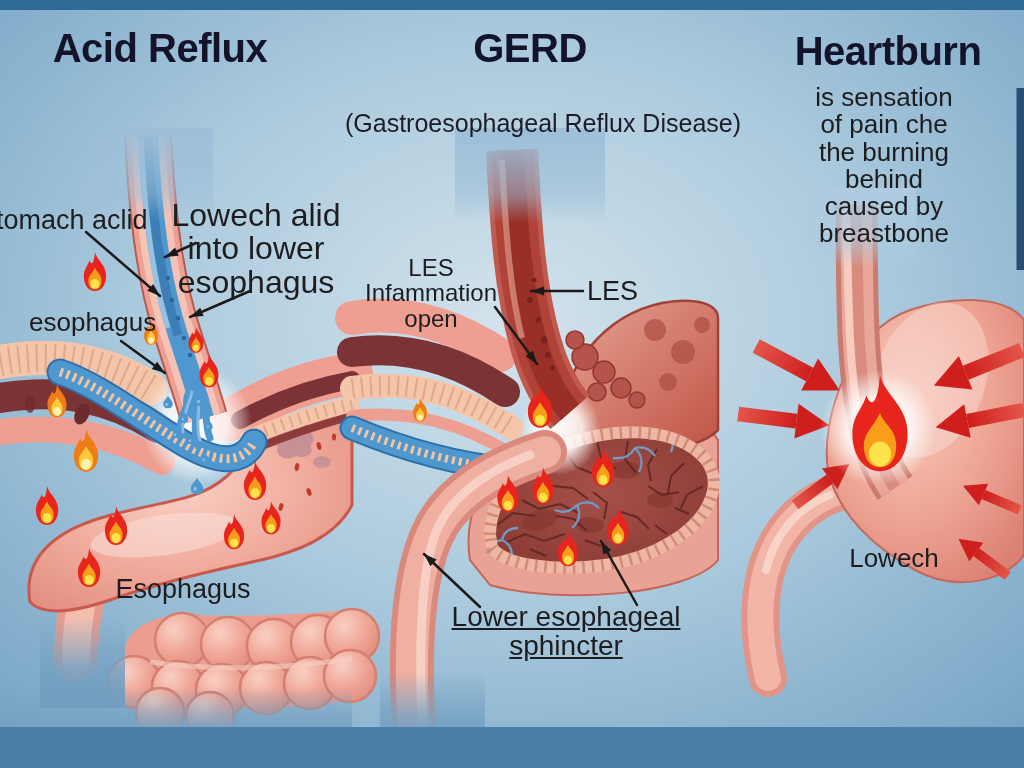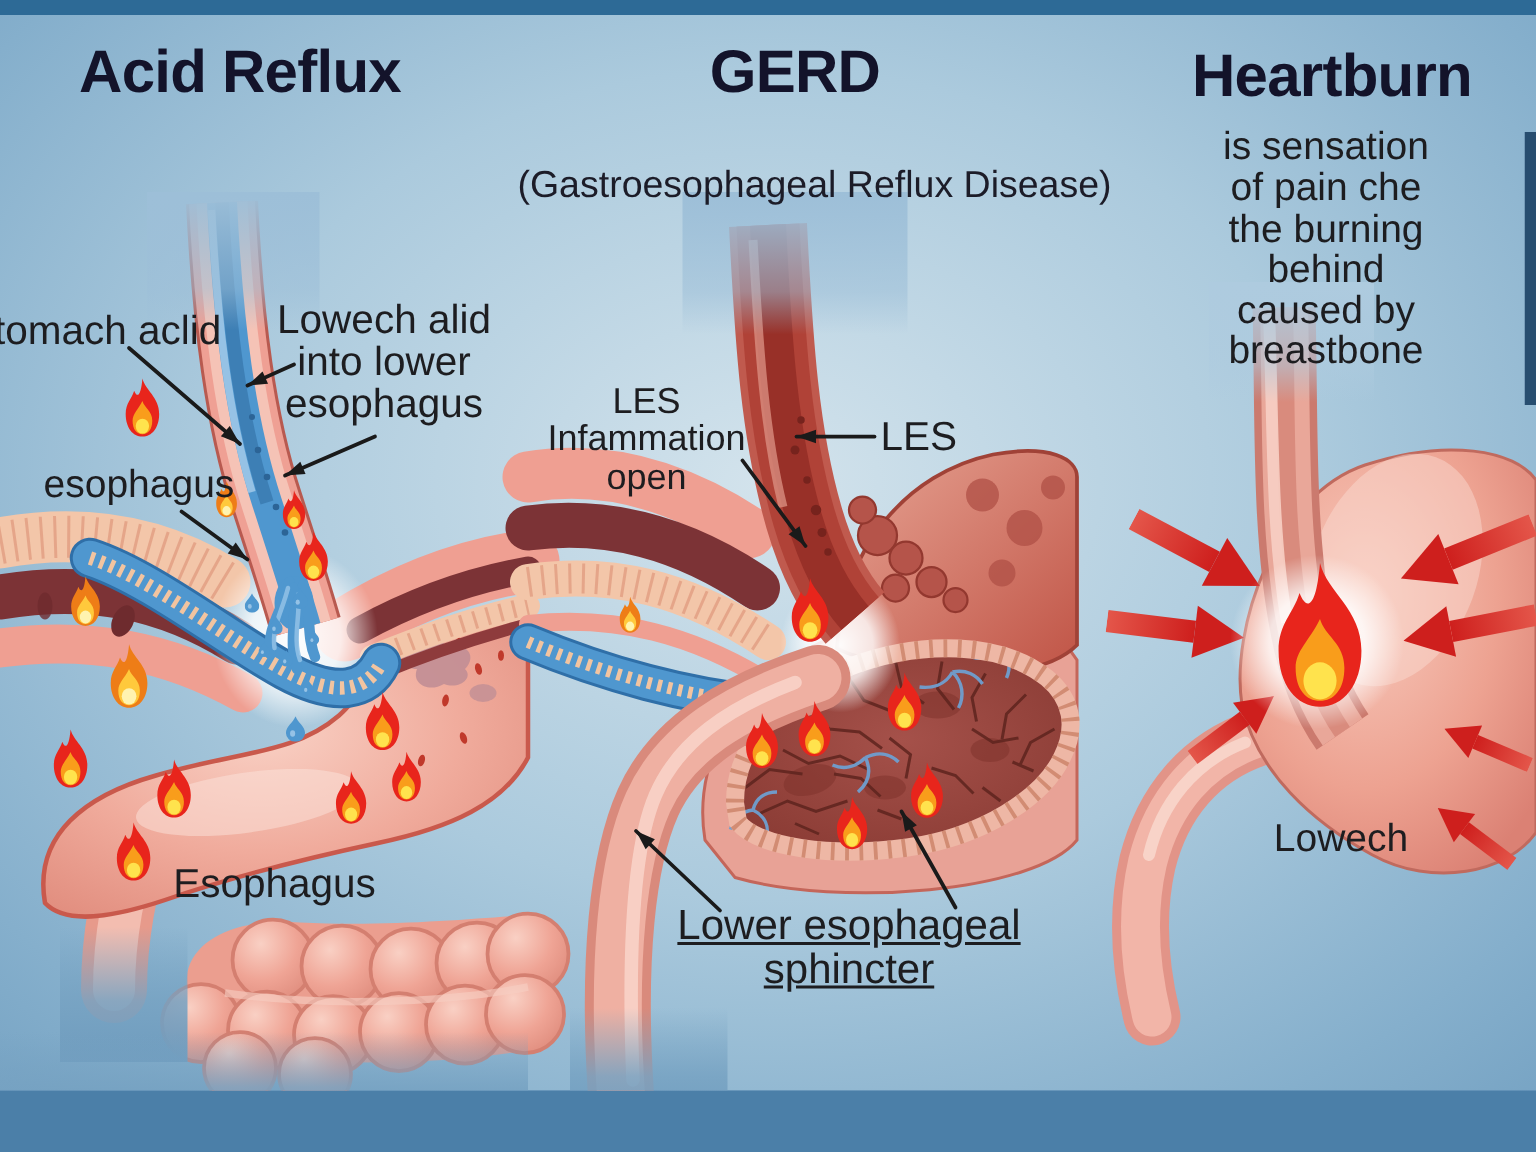--- a/index.html
+++ b/index.html
@@ -372,21 +372,21 @@
     <use href="#flameR" x="841" y="372" width="78" height="104"></use>
   </g>
 
   <line x1="351.5" y1="85" x2="351.5" y2="752" stroke="url(#divG)" stroke-width="3"></line>
   <line x1="717.5" y1="85" x2="717.5" y2="752" stroke="url(#divG)" stroke-width="3"></line>
 </svg>
 
 <section class="layer">
   <div class="lbl title ctr" style="left:160px;top:28px;">Acid Reflux</div>
   <div class="lbl nowrap" style="left:-4px;top:206px;font-size:27px;">tomach aclid</div>
-  <div class="lbl ctr" style="left:256px;top:199px;font-size:27px;">Lowech alid
+  <div class="lbl ctr" style="left:256px;top:199px;font-size:32px;">Lowech alid
 into lower
 esophagus</div>
   <div class="lbl nowrap" style="left:29px;top:309px;font-size:26px;">esophagus</div>
   <div class="lbl ctr nowrap" style="left:183px;top:575px;font-size:27px;">Esophagus</div>
 </section>
 
 <section class="layer">
   <div class="lbl title ctr" style="left:530px;top:28px;">GERD</div>
   <div class="lbl sub ctr nowrap" style="left:543px;top:110px;">(Gastroesophageal Reflux Disease)</div>
   <div class="lbl ctr" style="left:431px;top:255px;font-size:24px;line-height:1.06;">LES

